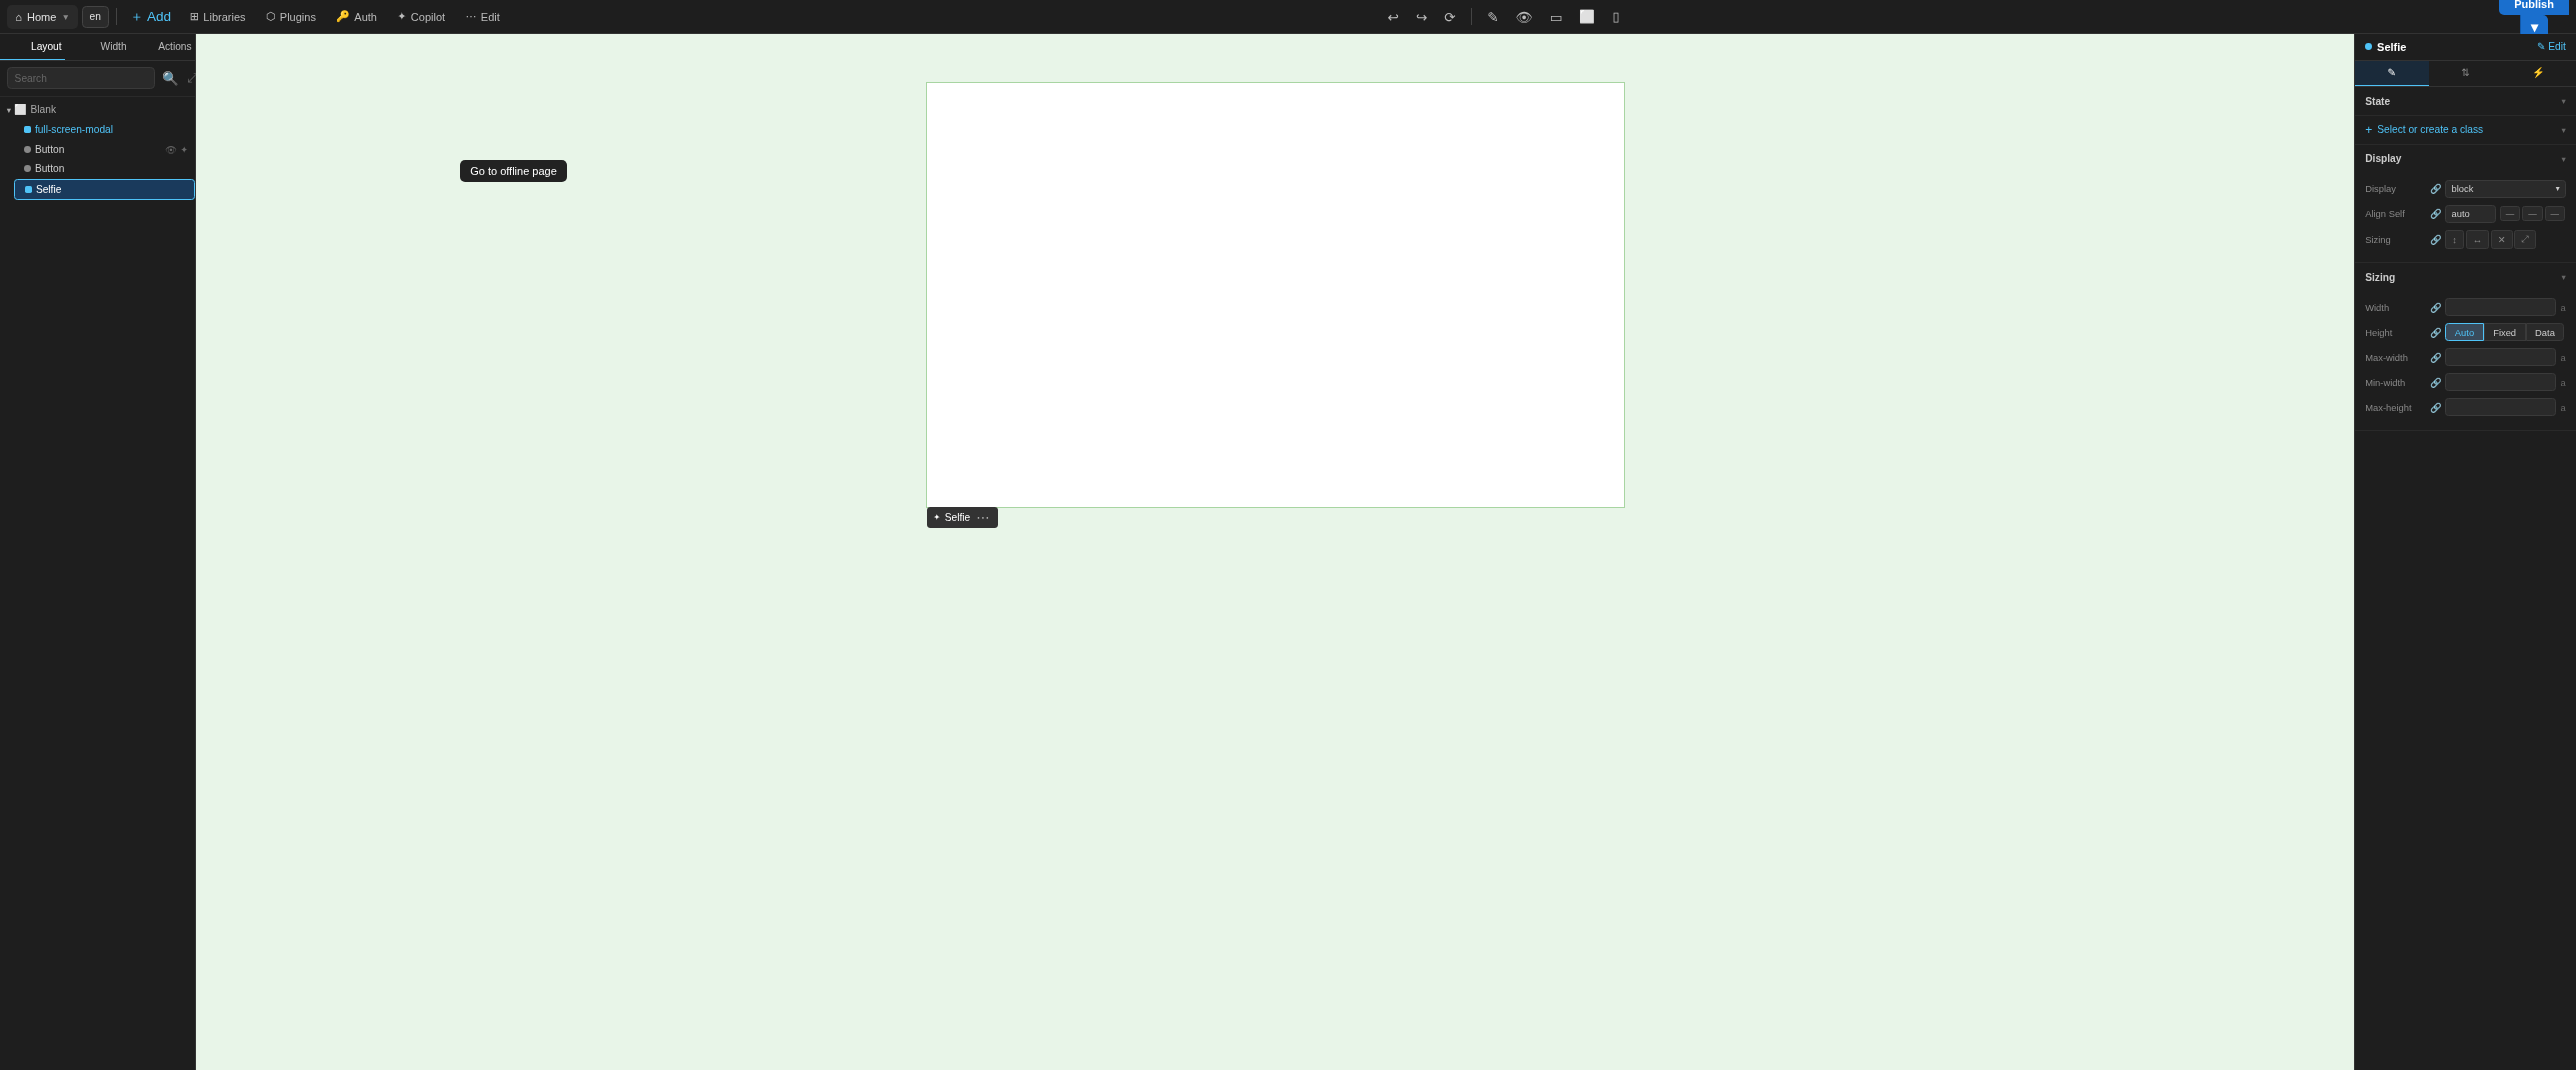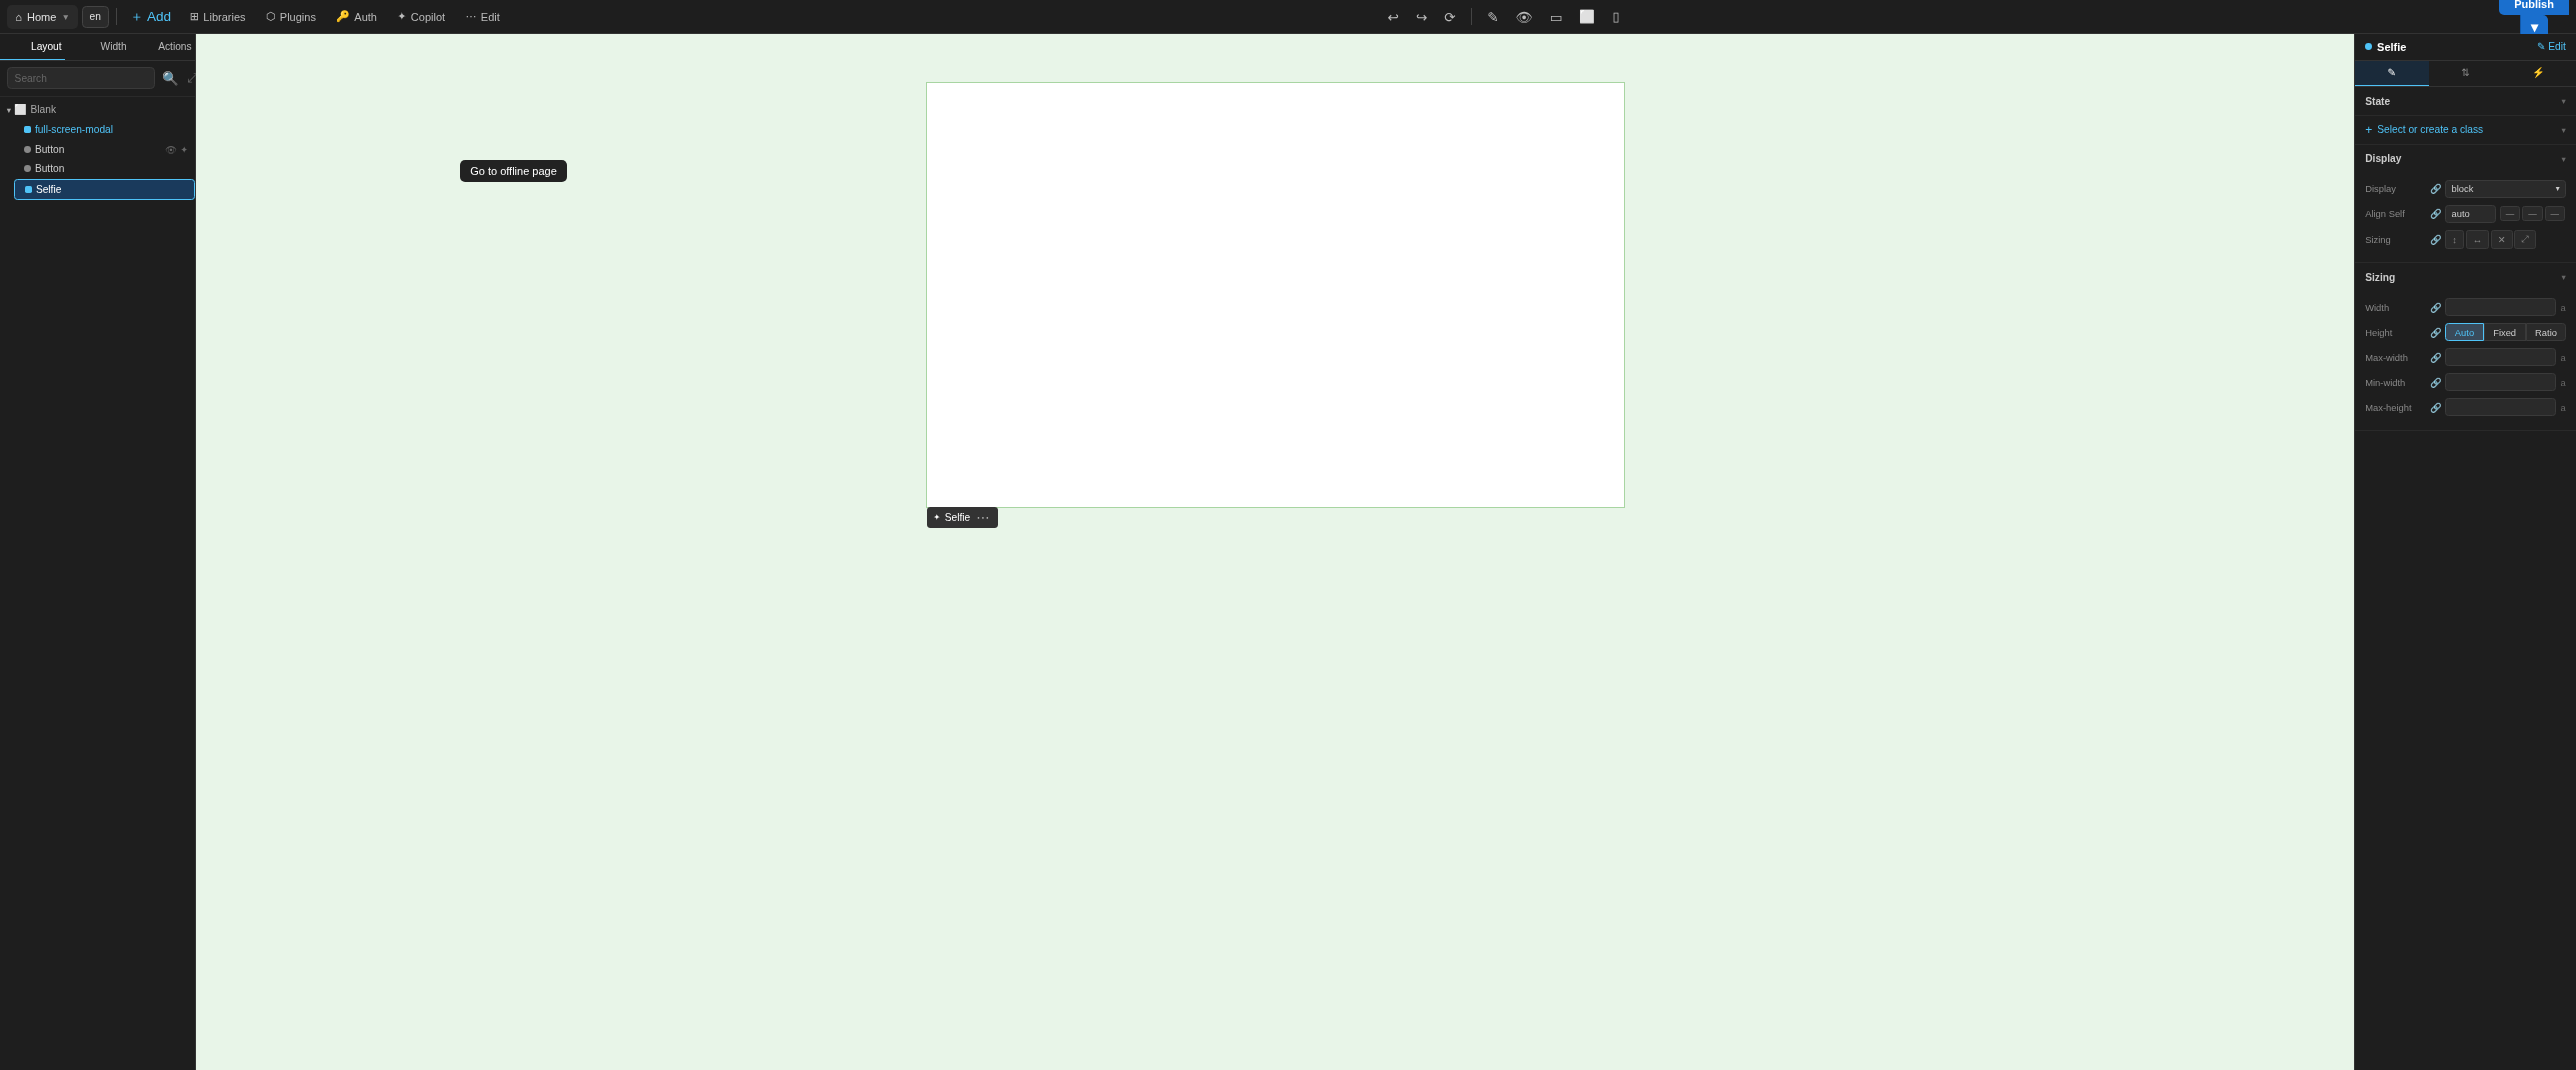--- a/index.html
+++ b/index.html
@@ -294,21 +294,21 @@
           </div>
         </div>
 
         <div class="field-row">
           <span class="field-label">Height</span>
           <div class="field-value">
             <span class="lock-icon">🔗</span>
             <div class="height-btns">
               <button class="height-btn active">Auto</button>
               <button class="height-btn">Fixed</button>
-              <button class="height-btn">Ratio</button>
+              <button class="height-btn">Data</button>
             </div>
           </div>
         </div>
 
         <div class="field-row">
           <span class="field-label">Max-width</span>
           <div class="field-value">
             <span class="lock-icon">🔗</span>
             <input class="input-box" type="text" style="">
             <span class="suffix">a</span>

